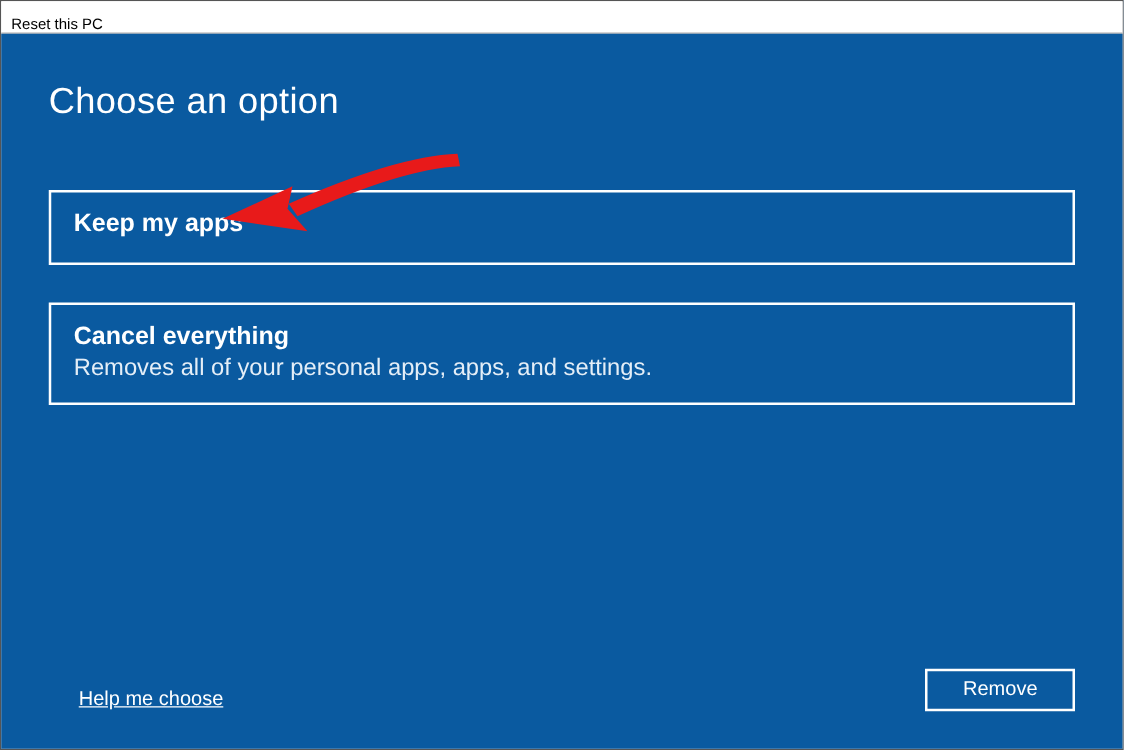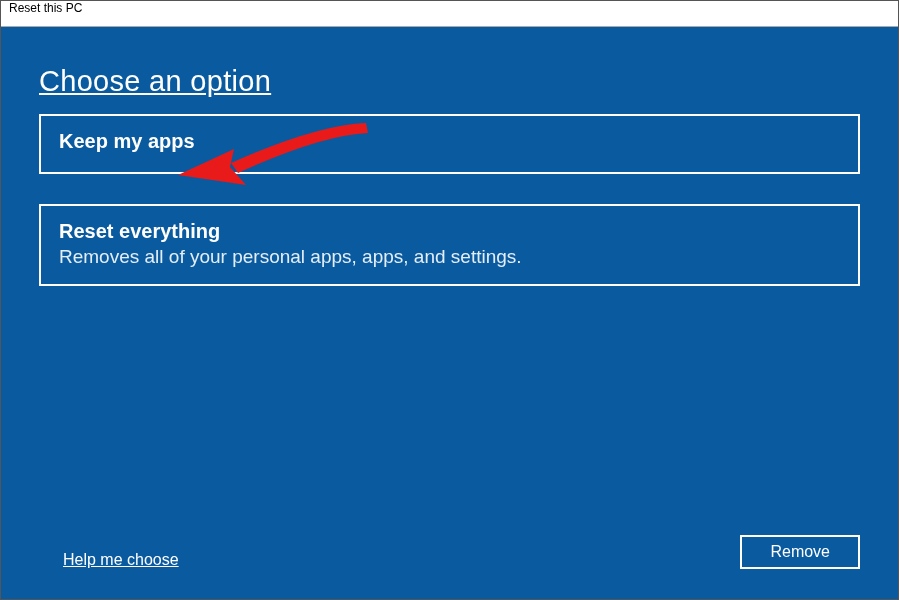--- a/index.html
+++ b/index.html
@@ -15,40 +15,39 @@
       height: 600px;
       border: 1px solid #555;
       display: flex;
       flex-direction: column;
     }
     .title-bar {
       height: 26px;
       background: #fff;
       border-bottom: 1px solid #aaa;
       display: flex;
-      align-items: flex-start;
+      align-items: flex-end;
       padding: 0 8px;
       font-size: 12px;
       color: #000;
     }
     .content {
       flex: 1;
       background: #0a5aa0;
       color: #fff;
       padding: 38px 38px 30px 38px;
       display: flex;
       flex-direction: column;
       position: relative;
     }
     .heading {
       font-size: 29px;
       font-weight: 300;
-      margin-bottom: 16px;
+      margin-bottom: 54px;
       letter-spacing: 0.3px;
-      text-decoration: underline;
     }
     .option-box {
       border: 2px solid #fff;
       padding: 14px 18px 16px 18px;
       margin-bottom: 30px;
       cursor: pointer;
     }
     .option-title {
       font-size: 20px;
       font-weight: 600;
@@ -98,21 +97,21 @@
     <span>Reset this PC</span>
   </div>
   <div class="content">
     <h1 class="heading">Choose an option</h1>
 
     <div class="option-box">
       <div class="option-title">Keep my apps</div>
     </div>
 
     <div class="option-box">
-      <div class="option-title">Reset everything</div>
+      <div class="option-title">Cancel everything</div>
       <div class="option-desc">Removes all of your personal apps, apps, and settings.</div>
     </div>
 
     <svg class="arrow-annotation" width="200" height="78" viewBox="0 0 200 78">
 
       <path d="M 190 8 
                Q 140 10 55 48
                L 62 58
                Q 145 20 192 18
                Z" fill="#e81a1a"></path>

